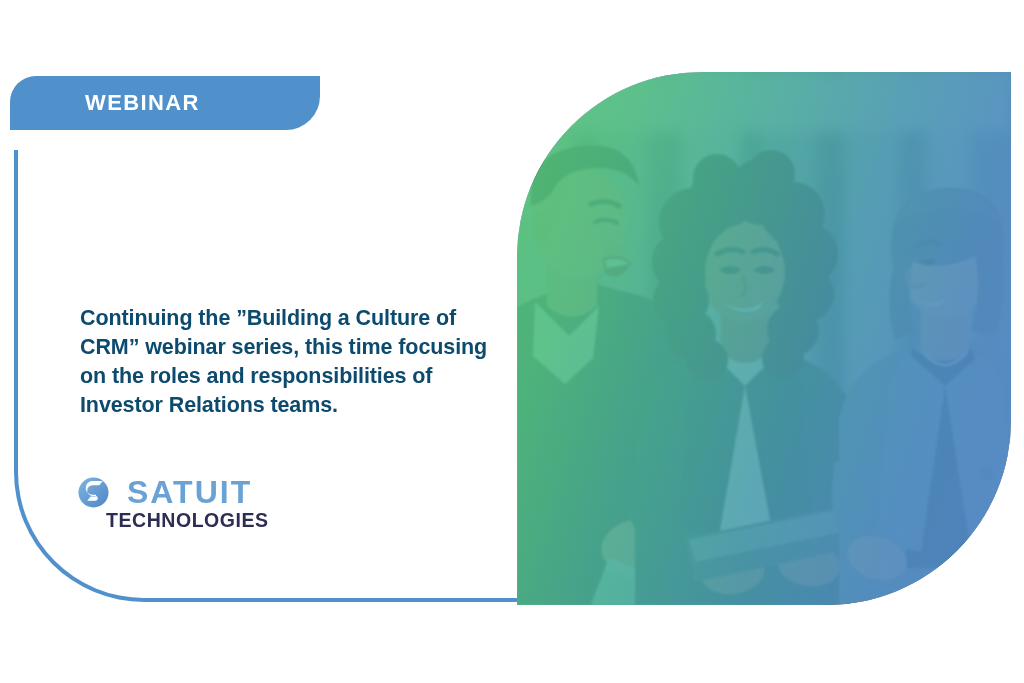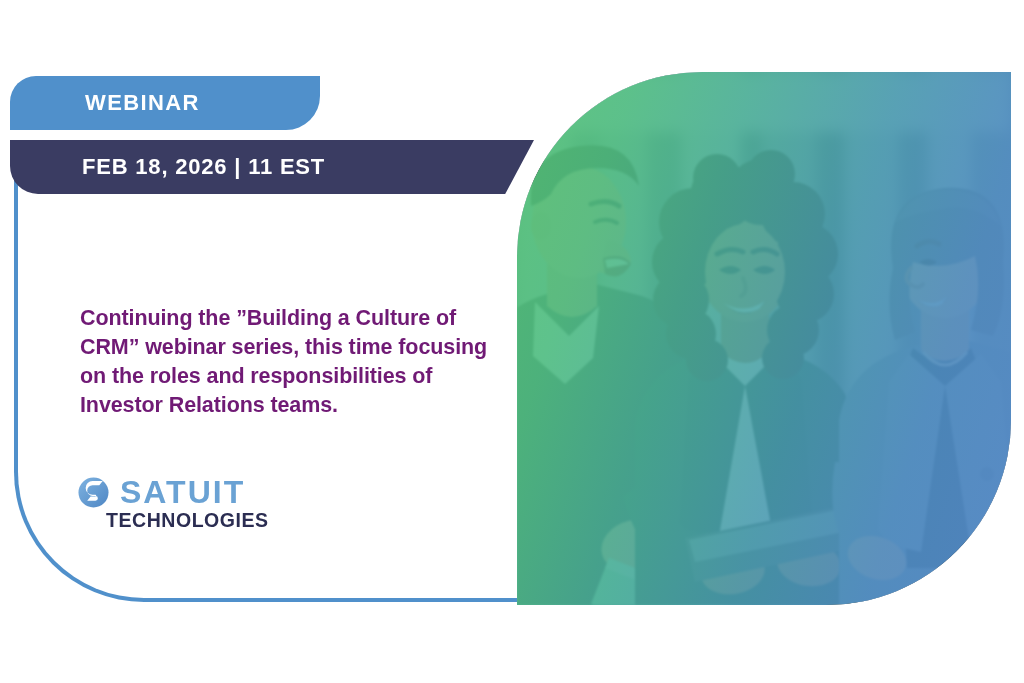--- a/index.html
+++ b/index.html
@@ -79,40 +79,40 @@
     margin-left: 72px;
     font-family: "Liberation Sans", sans-serif;
   }
 
   
   .body-copy {
     position: absolute;
     left: 80px;
     top: 282px;
     width: 410px;
-    color: #701a75;
+    color: #0c4a6e;
     font-size: 21.5px;
     line-height: 29px;
     font-weight: 600;
     letter-spacing: -0.1px;
     font-family: "Liberation Sans", sans-serif;
   }
 
   
   .logo {
     position: absolute;
     left: 78px;
     top: 476px;
     display: flex;
     flex-direction: column;
   }
   .logo-row {
     display: flex;
     align-items: center;
-    gap: 11px;
+    gap: 18px;
   }
   .logo-mark {
     width: 31px;
     height: 31px;
     flex: none;
     display: block;
   }
   .logo-wordmark {
     color: #6AA2D4;
     font-size: 32px;
@@ -172,23 +172,20 @@
 <body>
 
 <div class="canvas">
 
   <div class="frame-border"></div>
 
   <div class="webinar-badge">
     <span class="webinar-badge-label">WEBINAR</span>
   </div>
 
-  <div class="date-banner">
-    <span class="date-banner-label">FEB 18, 2026 | 11 EST</span>
-  </div>
 
   <p class="body-copy">Continuing the ”Building a Culture of CRM” webinar series, this time focusing on the roles and responsibilities of Investor Relations teams.</p>
 
   <div class="logo">
     <div class="logo-row">
       <svg class="logo-mark" viewBox="0 0 64 64">
         <defs>
           <linearGradient id="swirlLight" x1="0" y1="0" x2="1" y2="1">
             <stop offset="0%" stop-color="#7FB3E0"></stop>
             <stop offset="100%" stop-color="#4E86C4"></stop>

